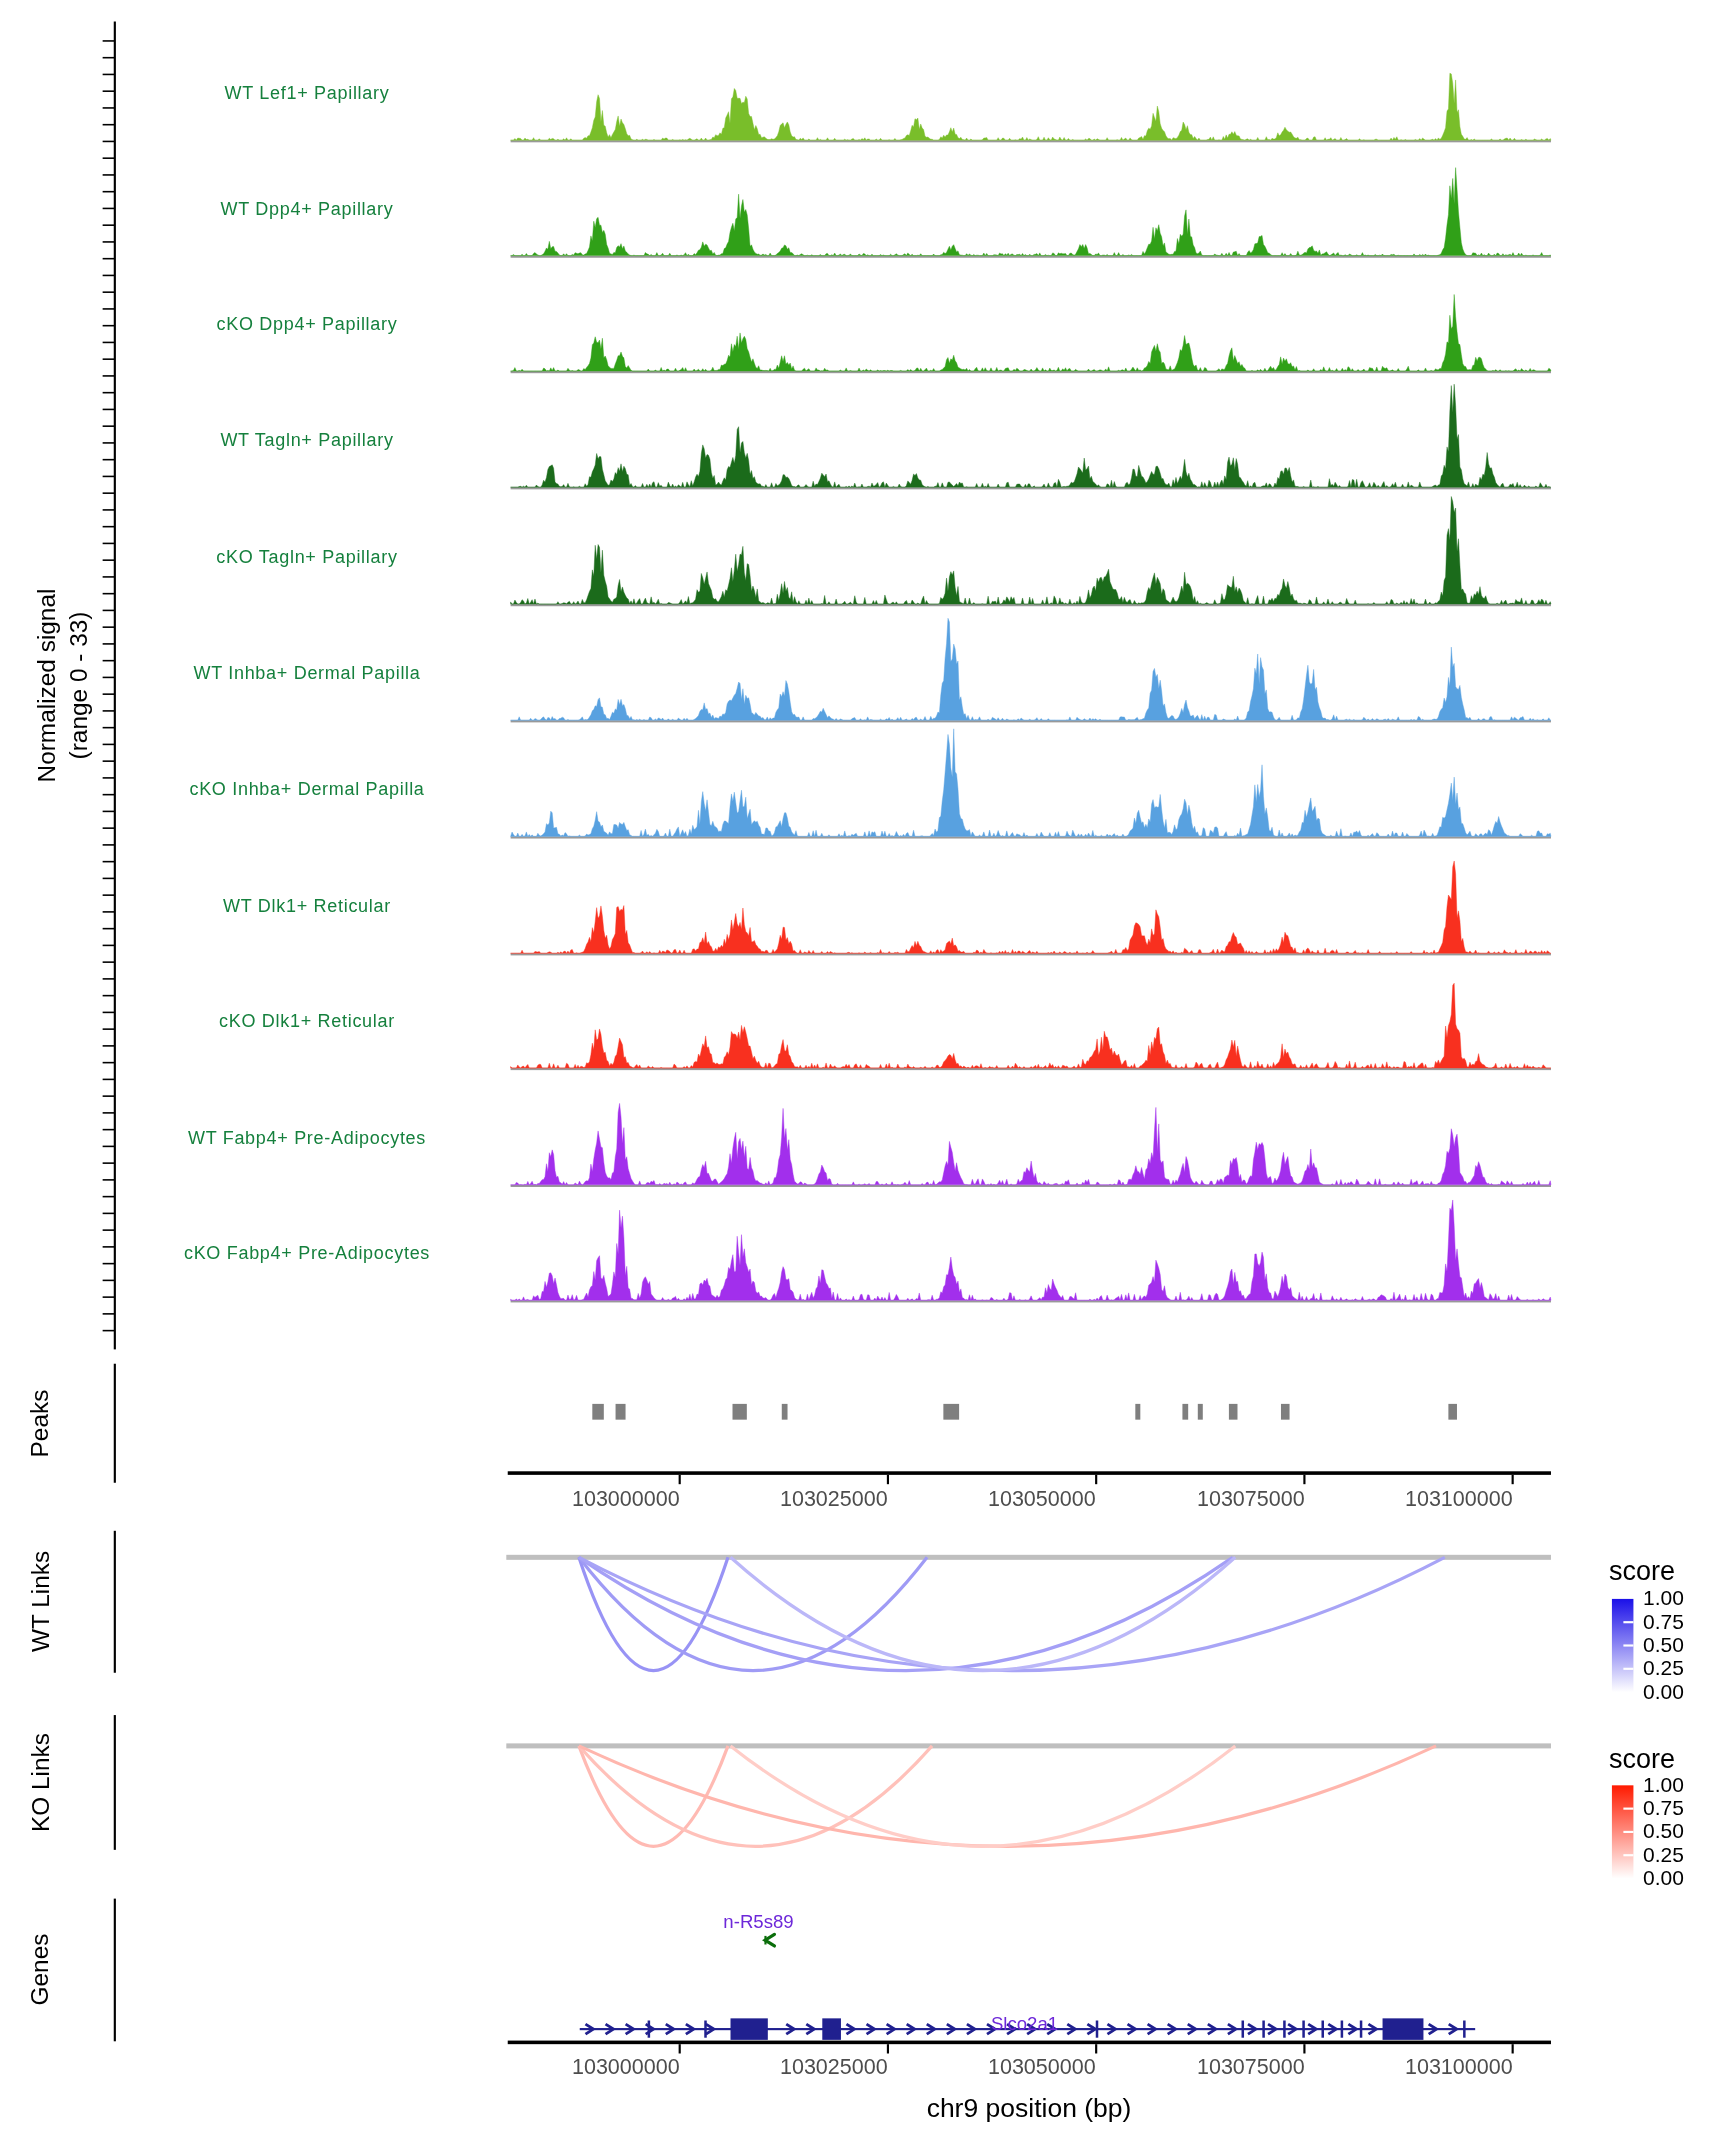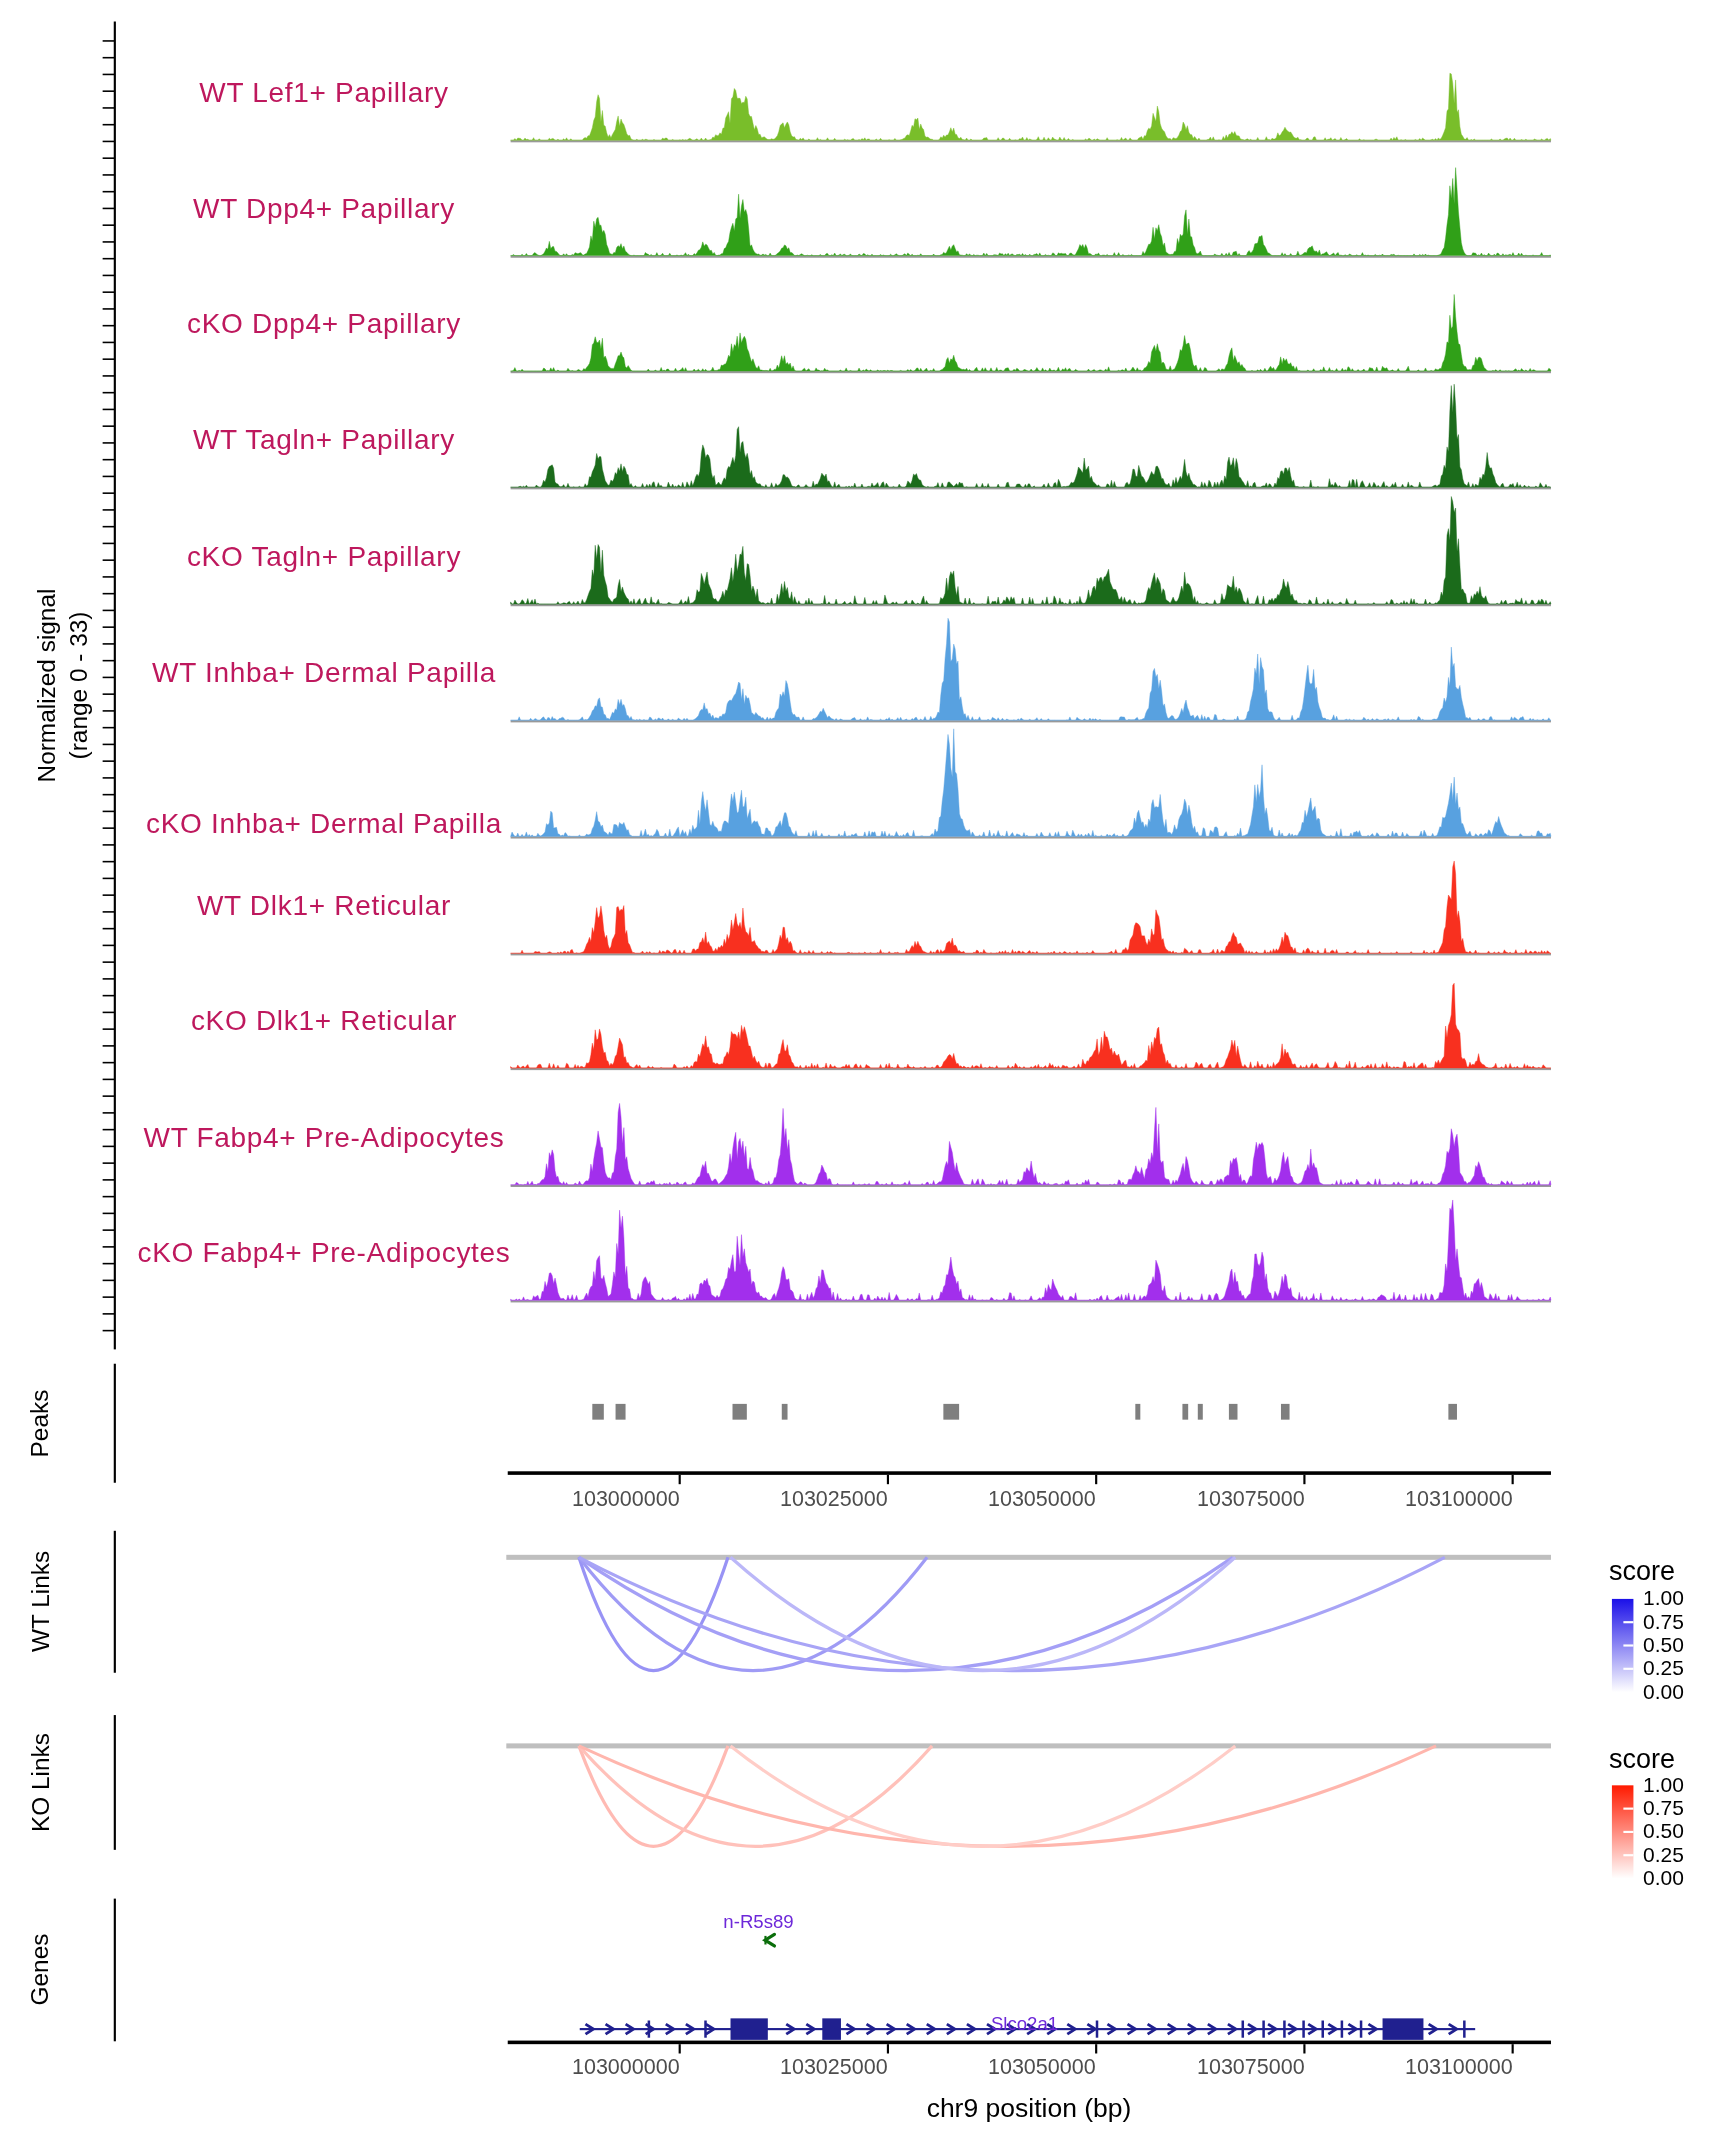--- a/index.html
+++ b/index.html
@@ -1,22 +1,22 @@
 <!DOCTYPE html>
 <html style="font-size:11.5px"><head>
 <meta charset="utf-8">
 <style>
   html,body{margin:0;padding:0;background:#fff;}
   .figure{position:relative;width:1721px;height:2151px;background:#ffffff;overflow:hidden;
           font-family:"Liberation Sans","DejaVu Sans",sans-serif;color:#000;}
   .abs{position:absolute;}
   .vlabel{position:absolute;transform:rotate(-90deg);transform-origin:center center;
           text-align:center;white-space:nowrap;}
-  .track-label{position:absolute;left:109px;width:430px;height:30px;line-height:30px;
-               text-align:center;font-size:28px;letter-spacing:0.7px;color:#be185d;}
+  .track-label{position:absolute;left:92px;width:430px;height:30px;line-height:30px;
+               text-align:center;font-size:18px;letter-spacing:0.7px;color:#15803d;}
   .xtick{position:absolute;width:215px;text-align:left;font-size:21.5px;color:#4d4d4d;}
   .legend-title{position:absolute;width:100px;text-align:center;font-size:27px;color:#000;}
   .legend-lab{position:absolute;width:79px;text-align:left;font-size:21px;color:#000;}
   .gene-name{position:absolute;text-align:center;font-size:18.6px;color:#6d28d9;}
   .axis-title{position:absolute;width:502px;text-align:center;font-size:26.5px;color:#000;}
   .ylab{font-size:24.4px;line-height:32px;color:#000;}
 </style>
 </head>
 <body>
 
@@ -266,21 +266,21 @@
   <div class="vlabel" style="left:-52px;top:1768px;width:186px;height:29px;font-size:24.4px">KO Links</div>
   <div class="vlabel" style="left:-31px;top:1955px;width:143px;height:29px;font-size:24.4px">Genes</div>
 
   <div id="track-labels">
       <div class="track-label" style="top: 78px;">WT Lef1+ Papillary</div>
       <div class="track-label" style="top: 194px;">WT Dpp4+ Papillary</div>
       <div class="track-label" style="top: 309px;">cKO Dpp4+ Papillary</div>
       <div class="track-label" style="top: 425px;">WT Tagln+ Papillary</div>
       <div class="track-label" style="top: 542px;">cKO Tagln+ Papillary</div>
       <div class="track-label" style="top: 658px;">WT Inhba+ Dermal Papilla</div>
-      <div class="track-label" style="top: 774px; margin-top: 35px;">cKO Inhba+ Dermal Papilla</div>
+      <div class="track-label" style="top: 774px;">cKO Inhba+ Dermal Papilla</div>
       <div class="track-label" style="top: 891px;">WT Dlk1+ Reticular</div>
       <div class="track-label" style="top: 1006px;">cKO Dlk1+ Reticular</div>
       <div class="track-label" style="top: 1123px;">WT Fabp4+ Pre-Adipocytes</div>
       <div class="track-label" style="top: 1238px;">cKO Fabp4+ Pre-Adipocytes</div>
     </div>
   <div id="xticks1">
       <div class="xtick" style="left: 572px; top: 1487px;">103000000</div>
       <div class="xtick" style="left: 780px; top: 1487px;">103025000</div>
       <div class="xtick" style="left: 988px; top: 1487px;">103050000</div>
       <div class="xtick" style="left: 1197px; top: 1487px;">103075000</div>

